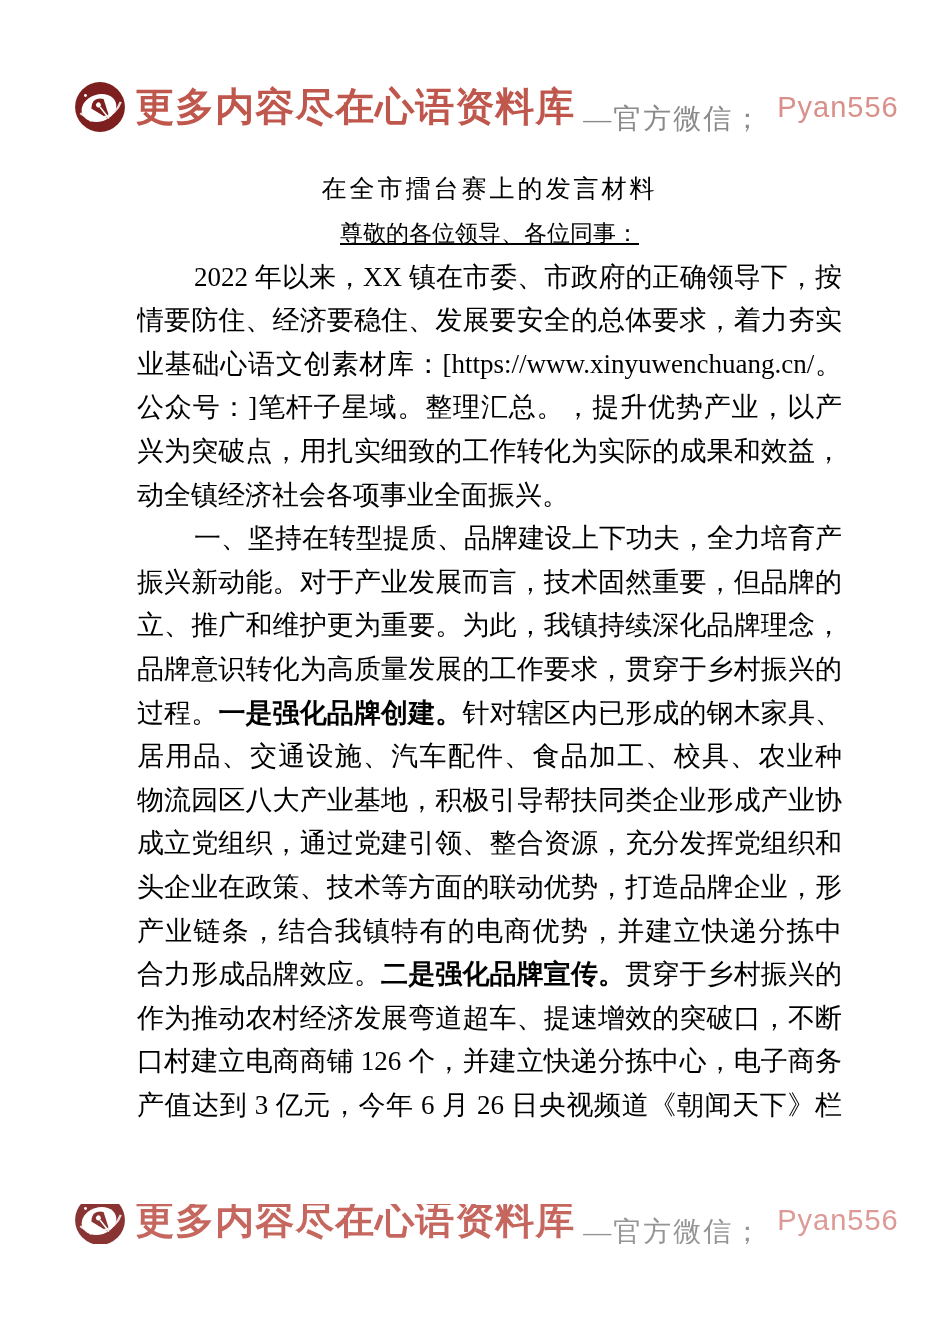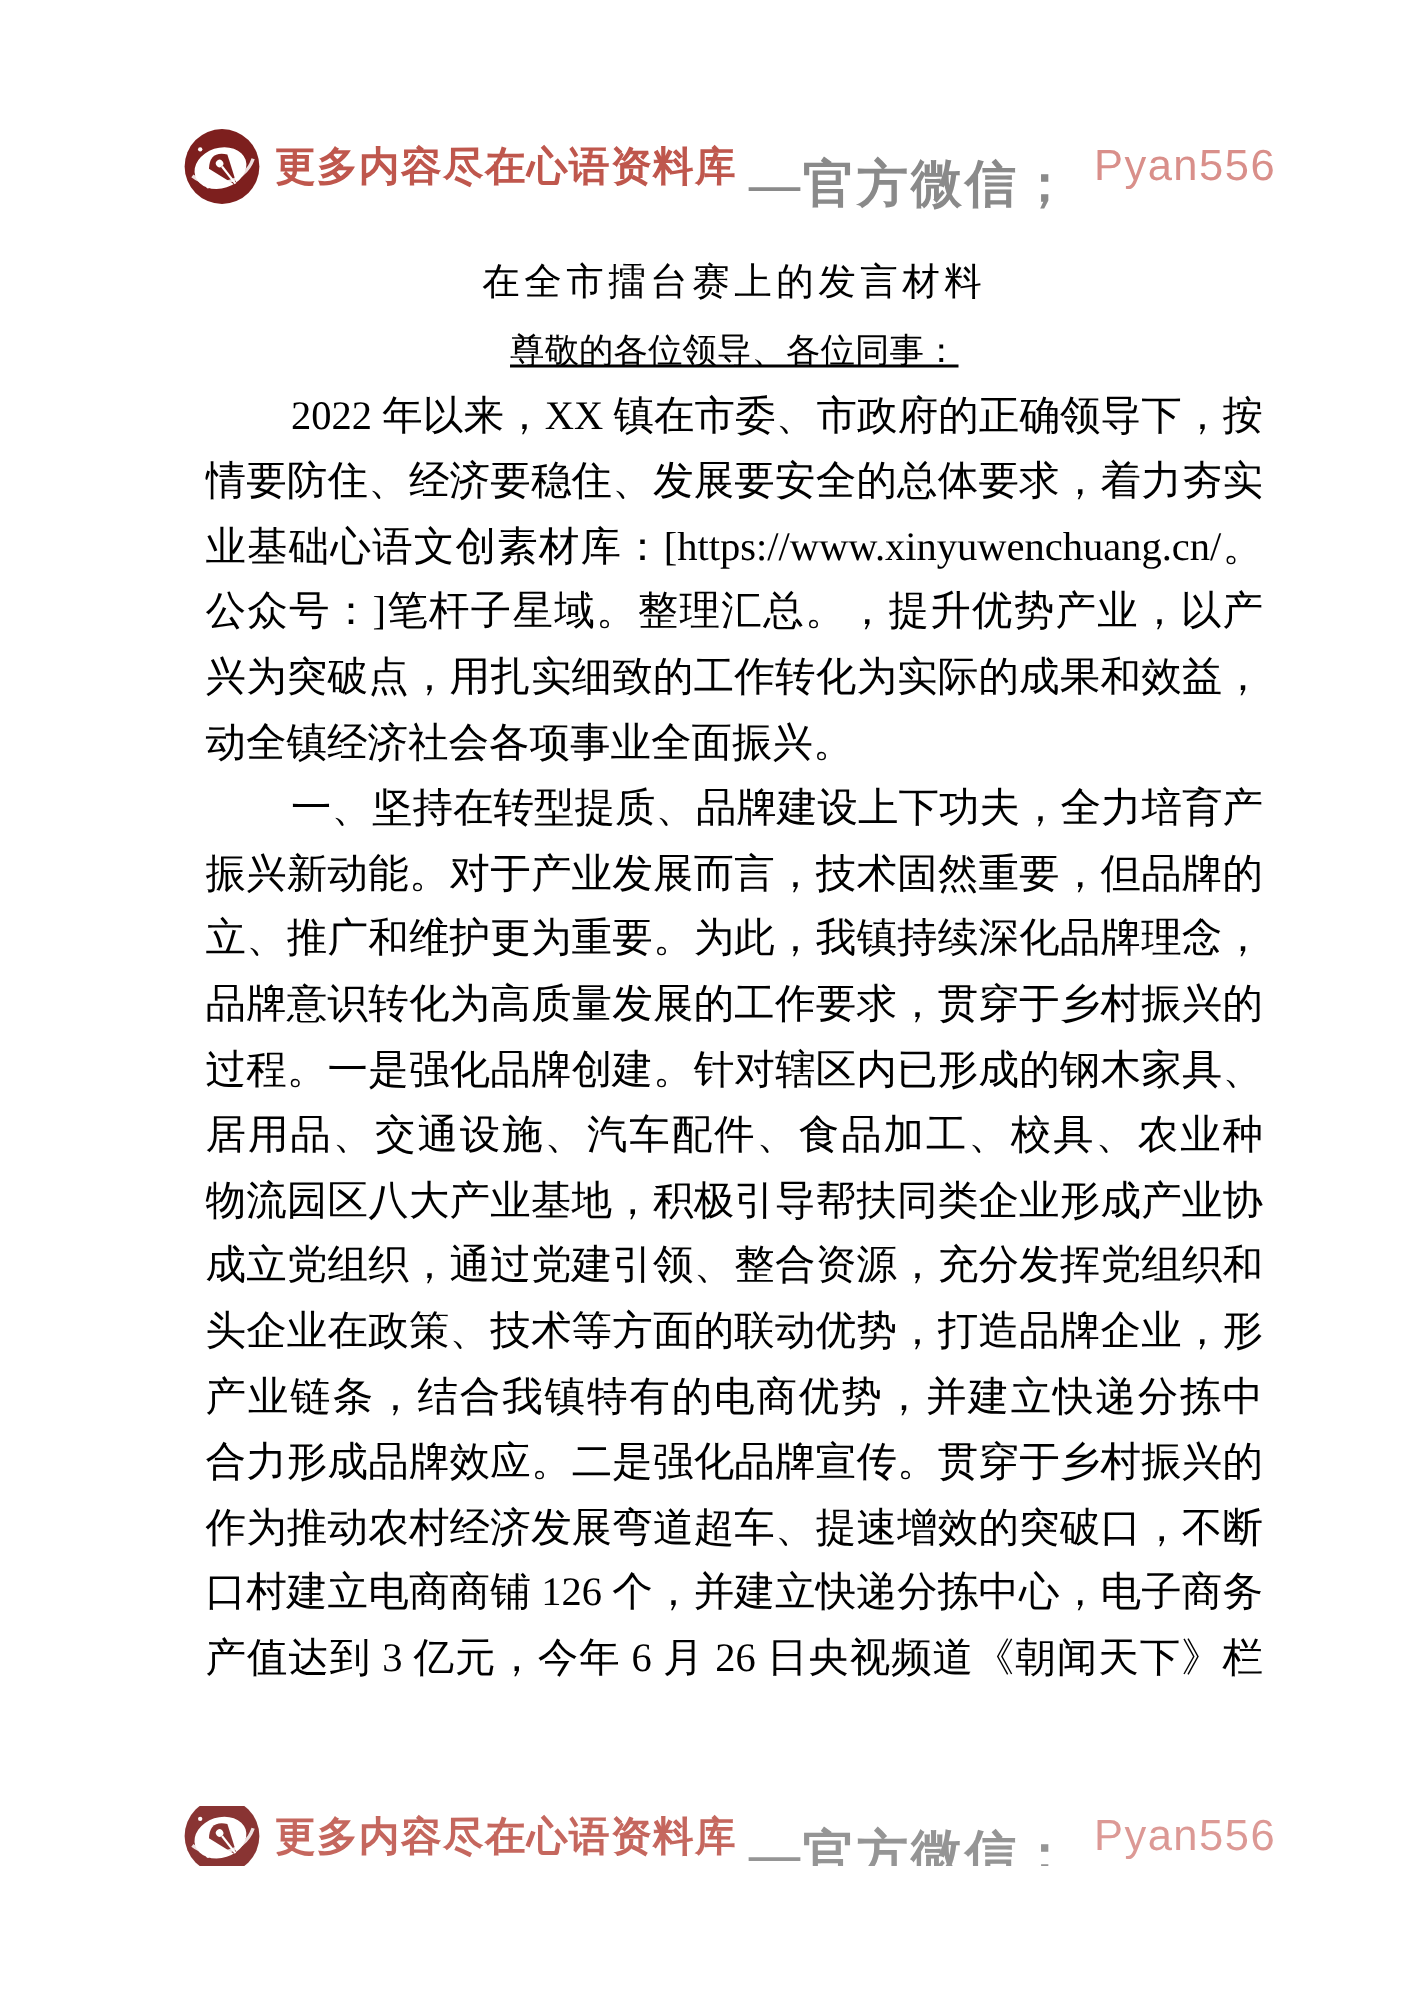--- a/index.html
+++ b/index.html
@@ -17,25 +17,25 @@
     display:flex; align-items:center; justify-content:center;
     gap:8px;
     width:100%;
     padding-left:22px;
     box-sizing:border-box;
     white-space:nowrap;
   }
   .header-banner { position:absolute; top:76px; left:0; }
   .banner-logo { width:54px; height:54px; flex:0 0 auto; }
   .banner-main {
-    font-size:27px; font-weight:bold;
+    font-size:39px; font-weight:bold;
     color:#bf574d; letter-spacing:1px;font-family:Liberation Serif, serif;
   }
   .banner-wechat {
-    font-size:34px; font-weight:700;
+    font-size:28px; font-weight:400;
     color:#8a8a8a; letter-spacing:2px;margin-top:24px;
   }
   .banner-id {
     font-family:"Liberation Sans", sans-serif;
     font-size:29px; color:#d98f8a; letter-spacing:1px;
     margin-left:6px;
     text-align:right;
   }
   .footer-clip {
     position:absolute; top:1204px; left:0;
@@ -68,21 +68,21 @@
     font-weight:500;
     overflow:hidden;
   }
   .salutation-line {
     font-size:23px;
     line-height:43.6px; height:43.6px;
     text-align:center;
     overflow:hidden;
     text-decoration:underline;
   }
-  .bold-head { font-weight:normal; }
+  .bold-head { font-weight:bold; }
 </style>
 </head>
 <body>
 
 <div class="banner-row header-banner">
   <svg class="banner-logo" viewBox="0 0 52 52">
     <circle cx="26" cy="26" r="24" fill="#7d1f1e"></circle>
     <ellipse cx="25" cy="27" rx="17" ry="13" fill="#ffffff" transform="rotate(-18 25 27)"></ellipse>
     <g transform="rotate(-38 26 26)">
       <path d="M26 42 L18.5 22 Q26 13 33.5 22 Z" fill="#7d1f1e"></path>

